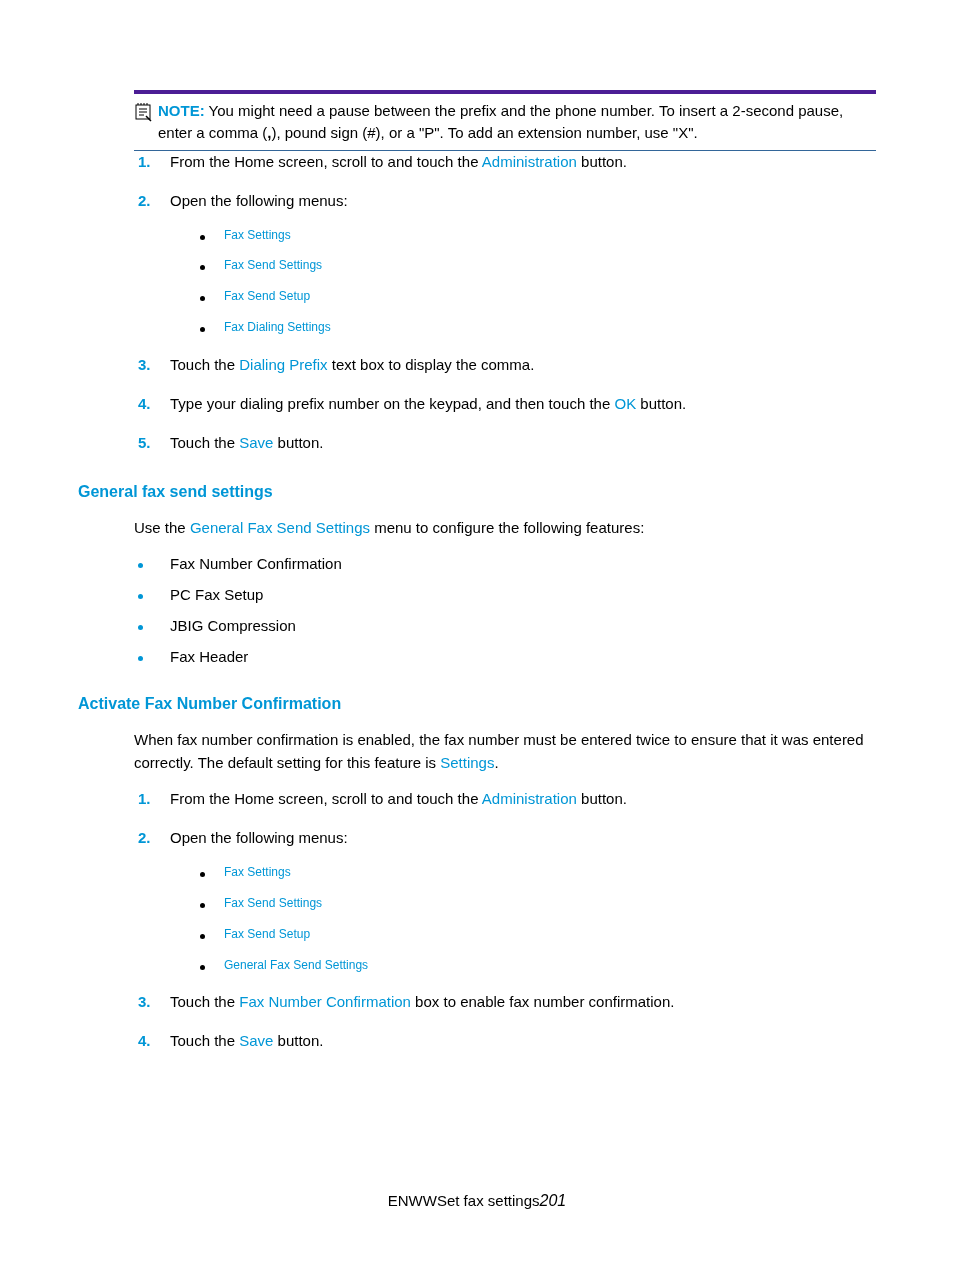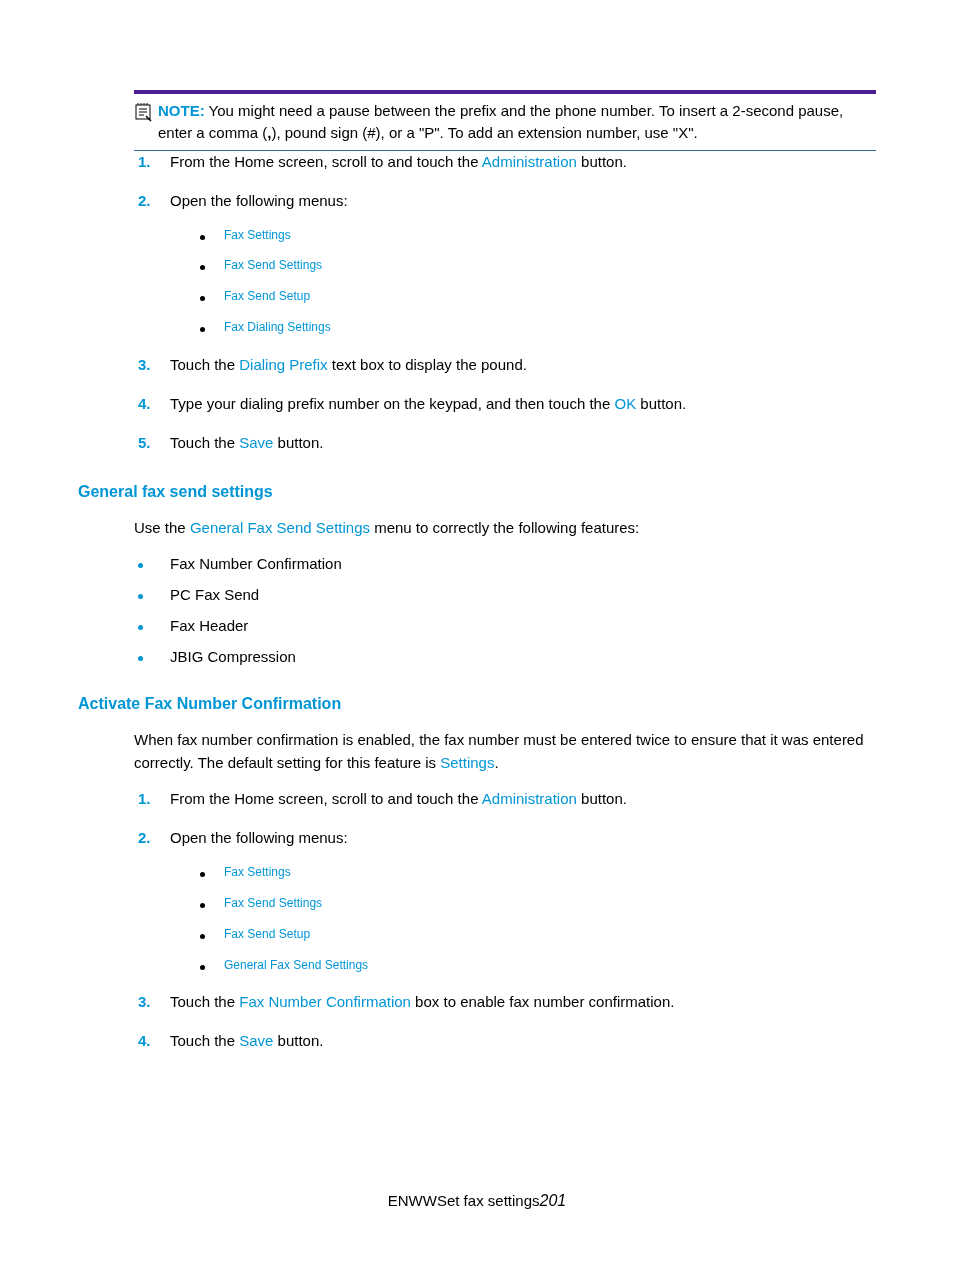--- a/index.html
+++ b/index.html
@@ -160,34 +160,34 @@
   <ol class="steps">
     <li><span>From the Home screen, scroll to and touch the </span><span class="ui-term">Administration</span><span> button.</span></li>
     <li><span>Open the following menus:</span>
       <ul class="submenus">
         <li>Fax Settings</li>
         <li>Fax Send Settings</li>
         <li>Fax Send Setup</li>
         <li>Fax Dialing Settings</li>
       </ul>
     </li>
-    <li><span>Touch the </span><span class="ui-term">Dialing Prefix</span><span> text box to display the pound.</span></li>
+    <li><span>Touch the </span><span class="ui-term">Dialing Prefix</span><span> text box to display the comma.</span></li>
     <li><span>Type your dialing prefix number on the keypad, and then touch the </span><span class="ui-term">OK</span><span> button.</span></li>
     <li><span>Touch the </span><span class="ui-term">Save</span><span> button.</span></li>
   </ol>
 
   <div class="section-heading">General fax send settings</div>
 
-  <p class="body-para"><span>Use the </span><span class="ui-term">General Fax Send Settings</span><span> menu to correctly the following features:</span></p>
+  <p class="body-para"><span>Use the </span><span class="ui-term">General Fax Send Settings</span><span> menu to configure the following features:</span></p>
 
   <ul class="features">
     <li>Fax Number Confirmation</li>
-    <li>PC Fax Send</li>
+    <li>PC Fax Setup</li>
+    <li>JBIG Compression</li>
     <li>Fax Header</li>
-    <li>JBIG Compression</li>
   </ul>
 
   <div class="section-heading">Activate Fax Number Confirmation</div>
 
   <p class="body-para"><span>When fax number confirmation is enabled, the fax number must be entered twice to ensure that it was entered correctly. The default setting for this feature is </span><span class="ui-term">Settings</span><span>.</span></p>
 
   <ol class="steps">
     <li><span>From the Home screen, scroll to and touch the </span><span class="ui-term">Administration</span><span> button.</span></li>
     <li><span>Open the following menus:</span>
       <ul class="submenus">

